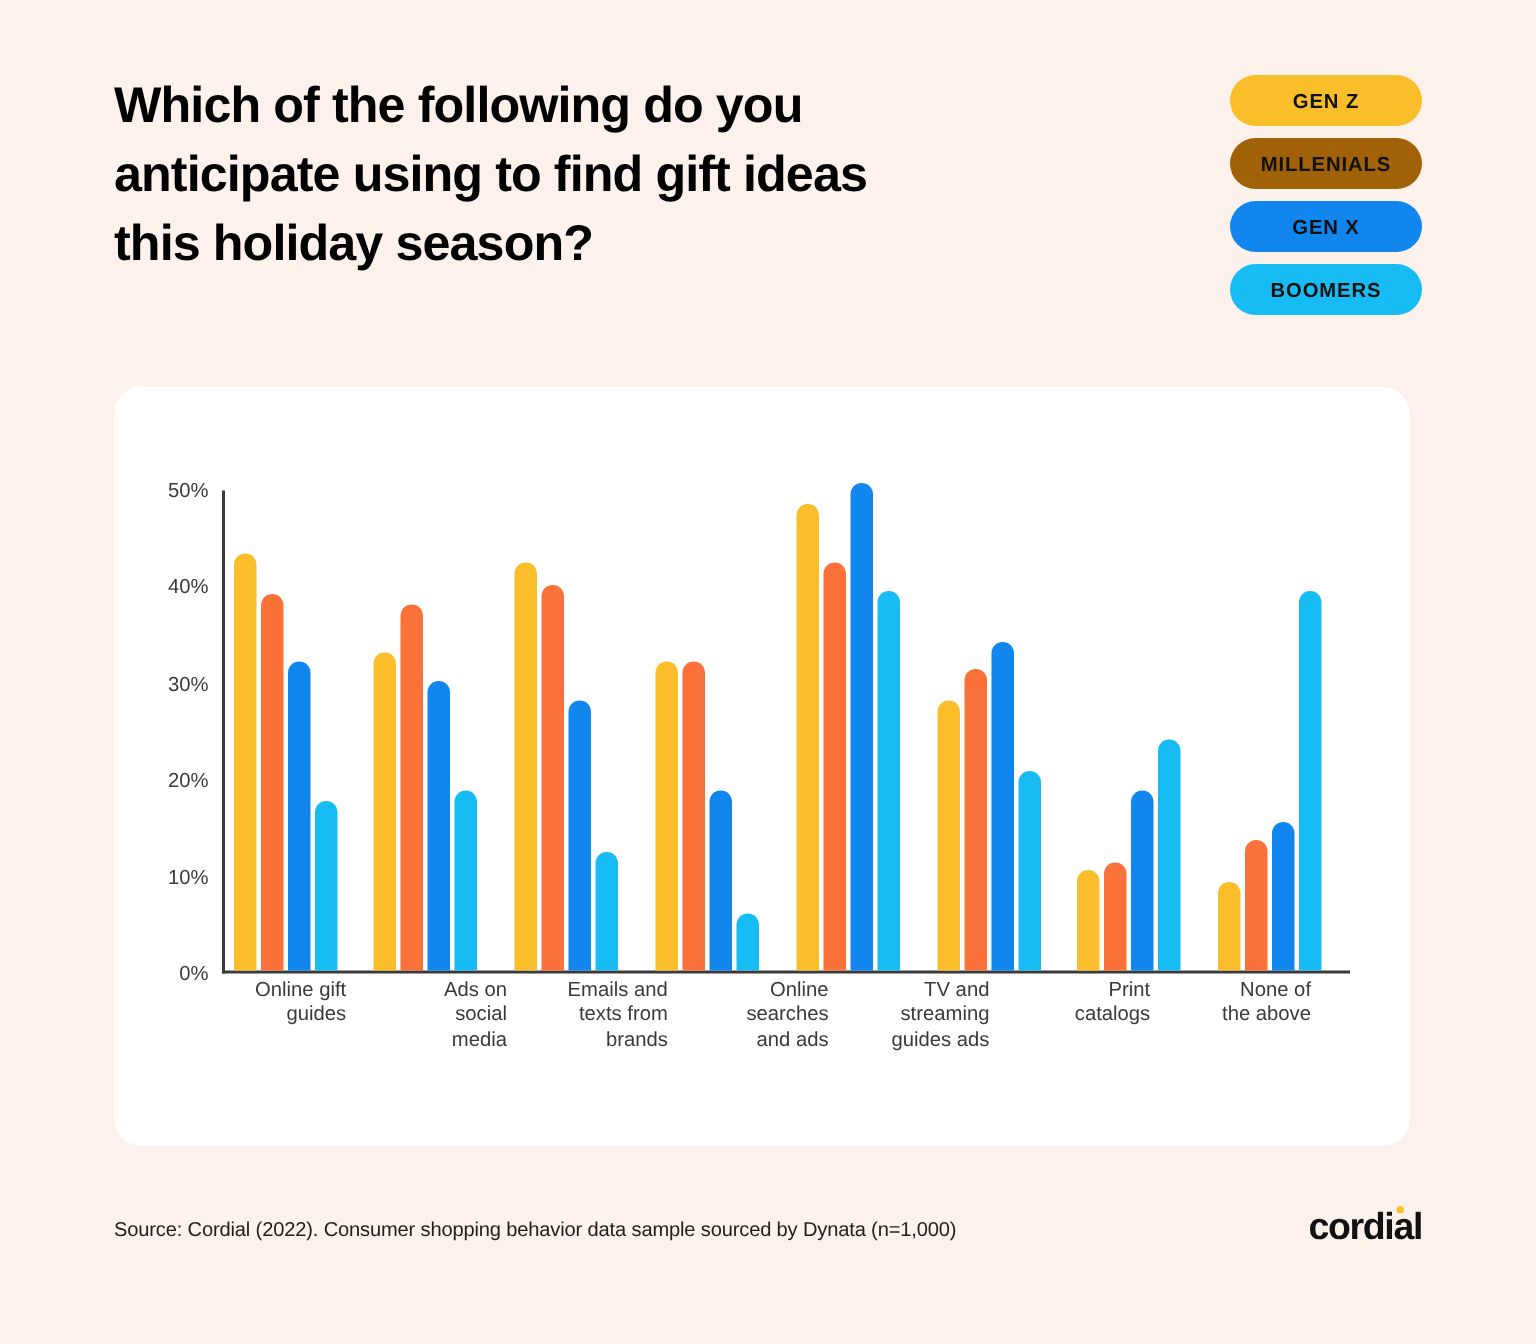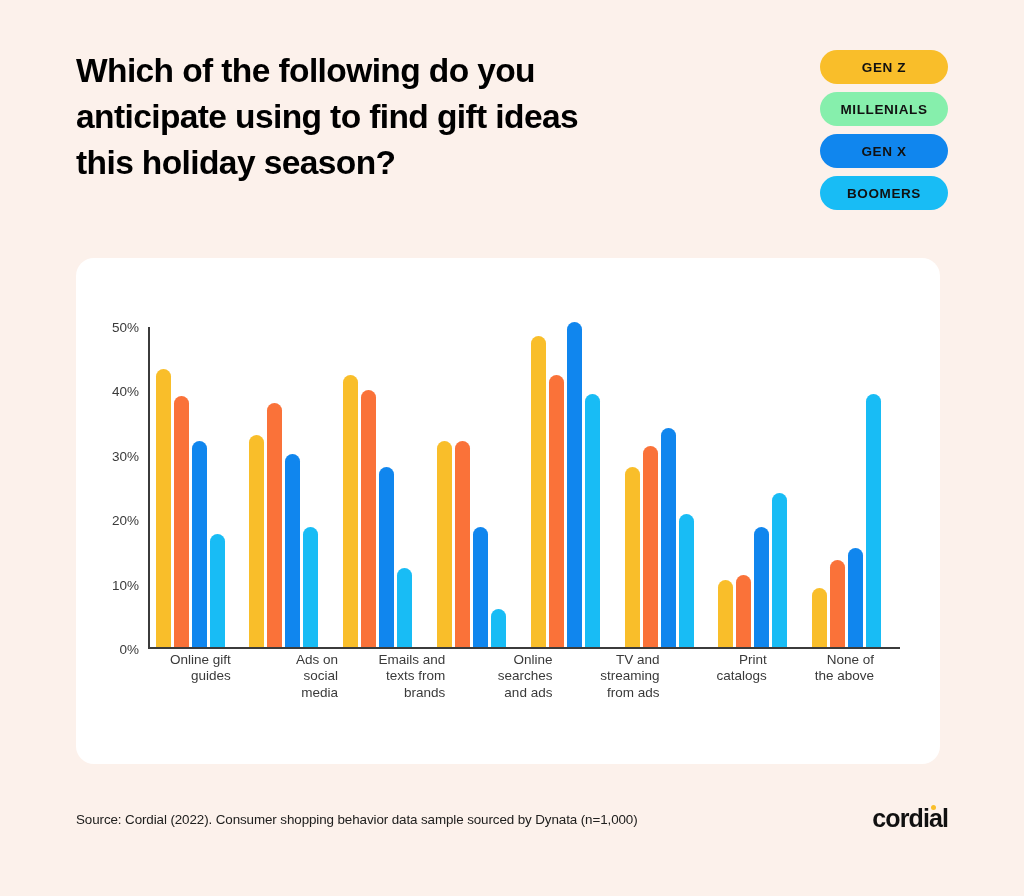--- a/index.html
+++ b/index.html
@@ -154,21 +154,21 @@
 <body>
 
 <div class="page">
 
   <h1 class="title">Which of the following do you anticipate using to find gift ideas this holiday season?</h1>
 
   <div class="legend">
     <div class="legend-pill" style="background: rgb(249, 190, 42);">
       <span>GEN Z</span>
     </div>
-    <div class="legend-pill" style="background: #86efac;">
+    <div class="legend-pill" style="background: #a16207;">
       <span>MILLENIALS</span>
     </div>
     <div class="legend-pill" style="background: rgb(16, 134, 238);">
       <span>GEN X</span>
     </div>
     <div class="legend-pill" style="background: rgb(24, 188, 245);">
       <span>BOOMERS</span>
     </div>
   </div>
 
@@ -251,21 +251,21 @@
           <div>brands</div>
         </div>
         <div class="xlabel">
           <div>Online</div>
           <div>searches</div>
           <div>and ads</div>
         </div>
         <div class="xlabel">
           <div>TV and</div>
           <div>streaming</div>
-          <div>from ads</div>
+          <div>guides ads</div>
         </div>
         <div class="xlabel">
           <div>Print</div>
           <div>catalogs</div>
         </div>
         <div class="xlabel">
           <div>None of</div>
           <div>the above</div>
         </div>
       </div>

